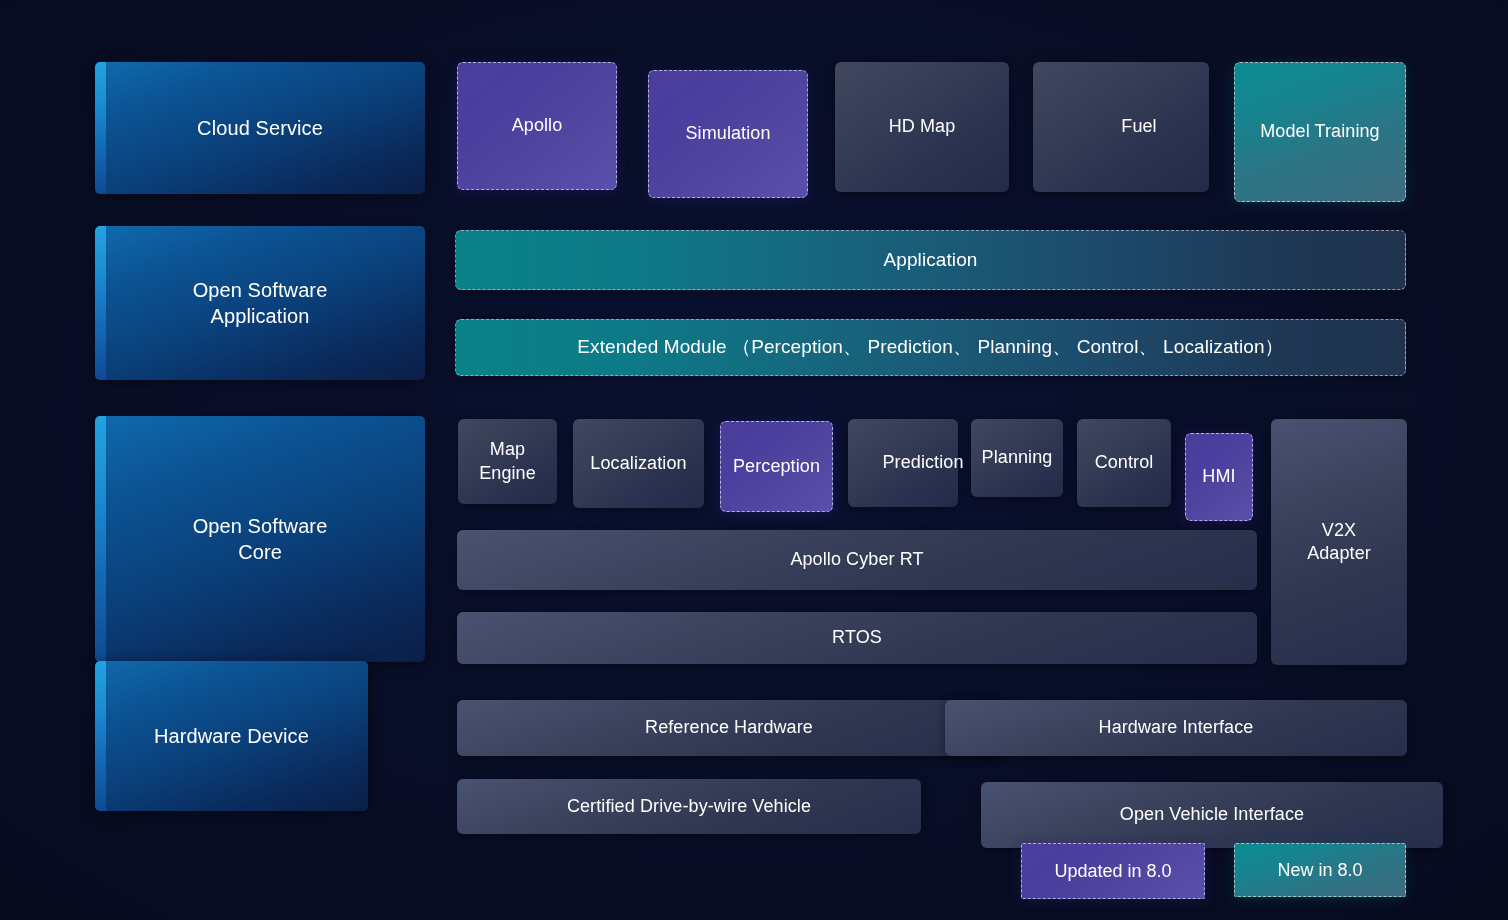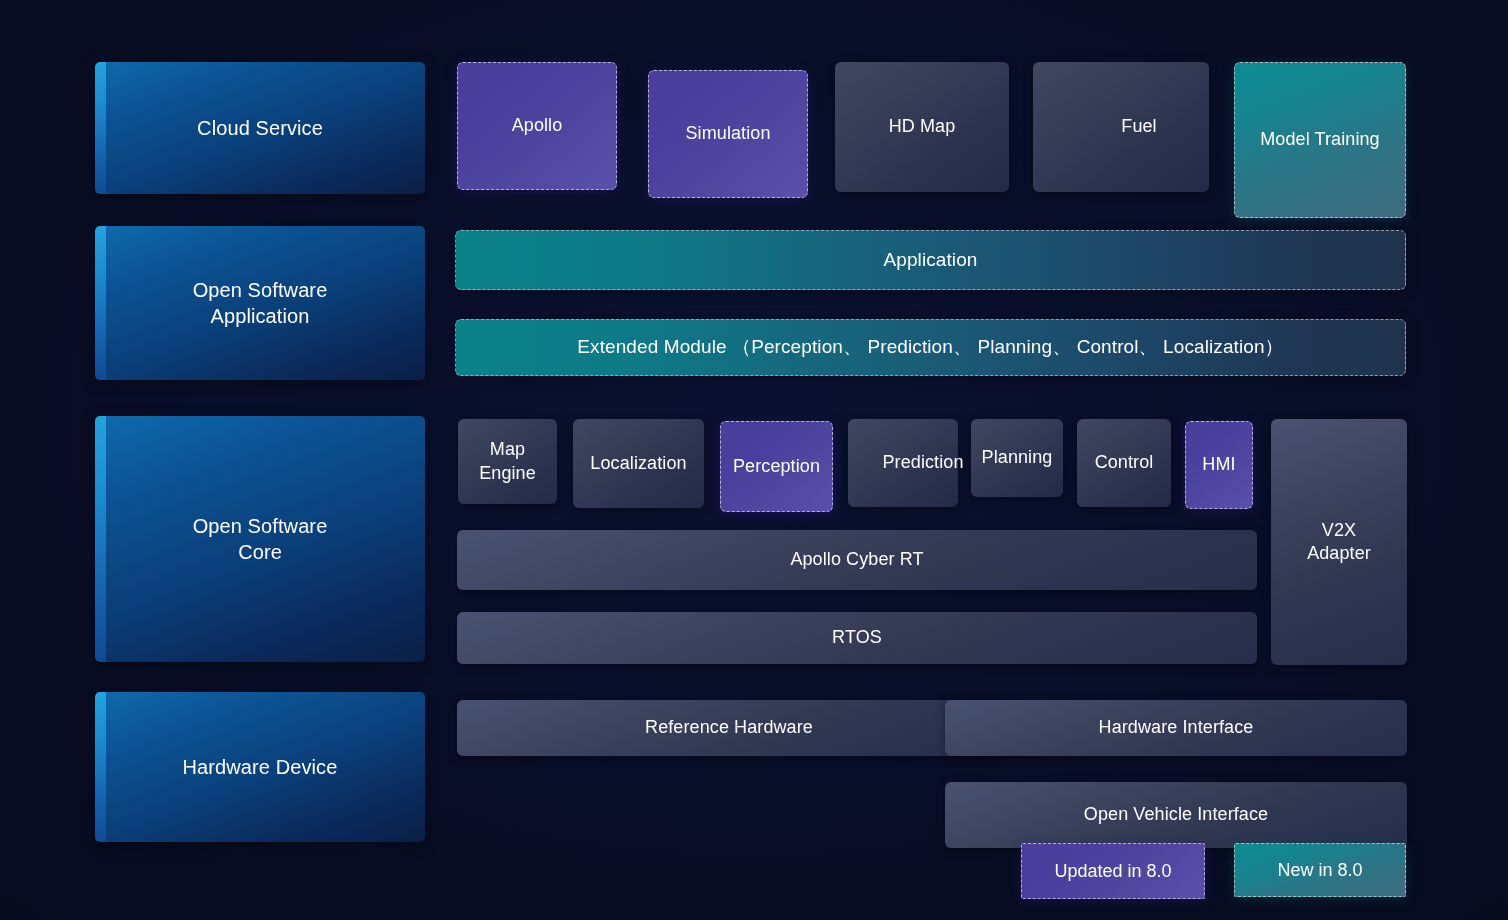--- a/index.html
+++ b/index.html
@@ -108,21 +108,21 @@
   <div class="box pillar" style="left:95px; top:38px; width:330px; height:132px;">Cloud Service</div>
 
   <div class="box purple" style="left:457px; top:38px; width:160px; height:128px;">Apollo</div>
 
   <div class="box purple" style="left:648px; top:46px; width:160px; height:128px;">Simulation</div>
 
   <div class="box slate" style="left:835px; top:38px; width:174px; height:130px;">HD Map</div>
 
   <div class="box slate" style="left:1033px; top:38px; width:176px; height:130px;padding-left:36px;">Fuel</div>
 
-  <div class="box teal" style="left:1234px; top:38px; width:172px; height:156px;">Model Training</div>
+  <div class="box teal" style="left:1234px; top:38px; width:172px; height:140px;">Model Training</div>
 
   <div class="box pillar" style="left:95px; top:202px; width:330px; height:154px;">Open Software
 Application</div>
 
   <div class="box band" style="left:455px; top:206px; width:951px; height:60px;">Application</div>
 
   <div class="box band" style="left:455px; top:295px; width:951px; height:57px;">Extended Module （Perception、 Prediction、 Planning、 Control、 Localization）</div>
 
   <div class="box pillar" style="left:95px; top:392px; width:330px; height:246px;">Open Software
 Core</div>
@@ -133,35 +133,36 @@
   <div class="box slate" style="left:573px; top:395px; width:131px; height:89px;">Localization</div>
 
   <div class="box purple" style="left:720px; top:397px; width:113px; height:91px;">Perception</div>
 
   <div class="box slate" style="left:848px; top:395px; width:110px; height:88px;padding-left:40px;">Prediction</div>
 
   <div class="box slate" style="left:971px; top:395px; width:92px; height:78px;">Planning</div>
 
   <div class="box slate" style="left:1077px; top:395px; width:94px; height:88px;">Control</div>
 
-  <div class="box purple" style="left:1185px; top:397px; width:68px; height:88px;">HMI</div>
+  <div class="box purple" style="left:1185px; top:409px; width:68px; height:88px;">HMI</div>
 
   <div class="box slate-b" style="left:1271px; top:395px; width:136px; height:246px;">V2X
 Adapter</div>
 
   <div class="box slate-b" style="left:457px; top:506px; width:800px; height:60px;">Apollo Cyber RT</div>
 
   <div class="box slate-b" style="left:457px; top:588px; width:800px; height:52px;">RTOS</div>
 
-  <div class="box pillar" style="left:95px; top:668px; width:330px; height:150px;">Hardware Device</div>
+  <div class="box pillar" style="left:95px; top:637px; width:273px; height:150px;">Hardware Device</div>
 
   <div class="box slate-b" style="left:457px; top:676px; width:544px; height:56px;">Reference Hardware</div>
 
   <div class="box slate-b" style="left:945px; top:676px; width:462px; height:56px;">Hardware Interface</div>
 
+  <div class="box slate-b" style="left:457px; top:755px; width:464px; height:55px;">Certified Drive-by-wire Vehicle</div>
 
-  <div class="box slate-b" style="left:945px; top:758px; width:462px; height:66px;">Open Vehicle Interface</div>
+  <div class="box slate-b" style="left:981px; top:758px; width:462px; height:66px;">Open Vehicle Interface</div>
 
   <div class="legend-chip purple" style="left:1021px; top:843px; width:184px; height:56px;">Updated in 8.0</div>
 
   <div class="legend-chip teal" style="left:1234px; top:843px; width:172px; height:54px;">New in 8.0</div>
 
 </div>
 
 </body></html>

